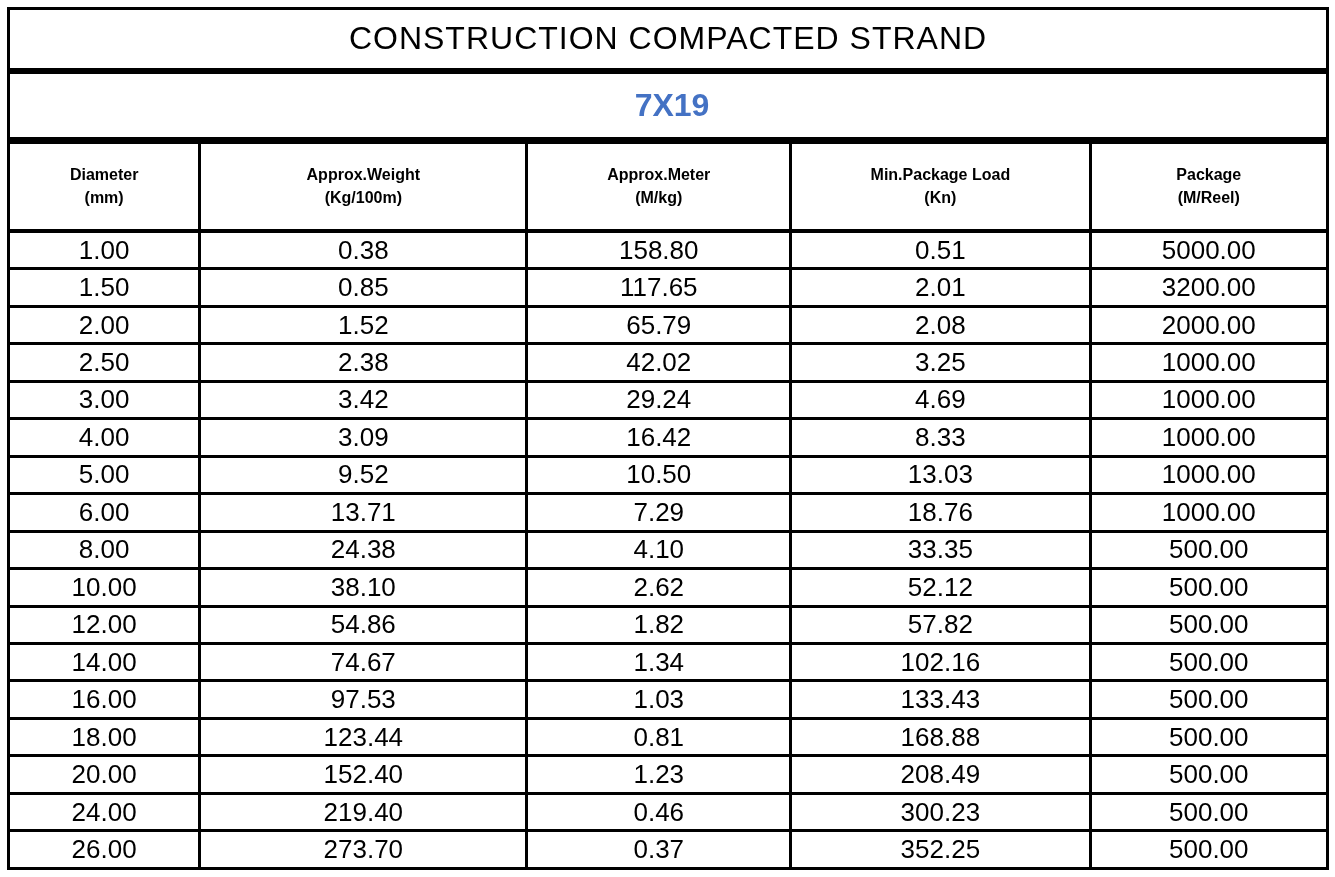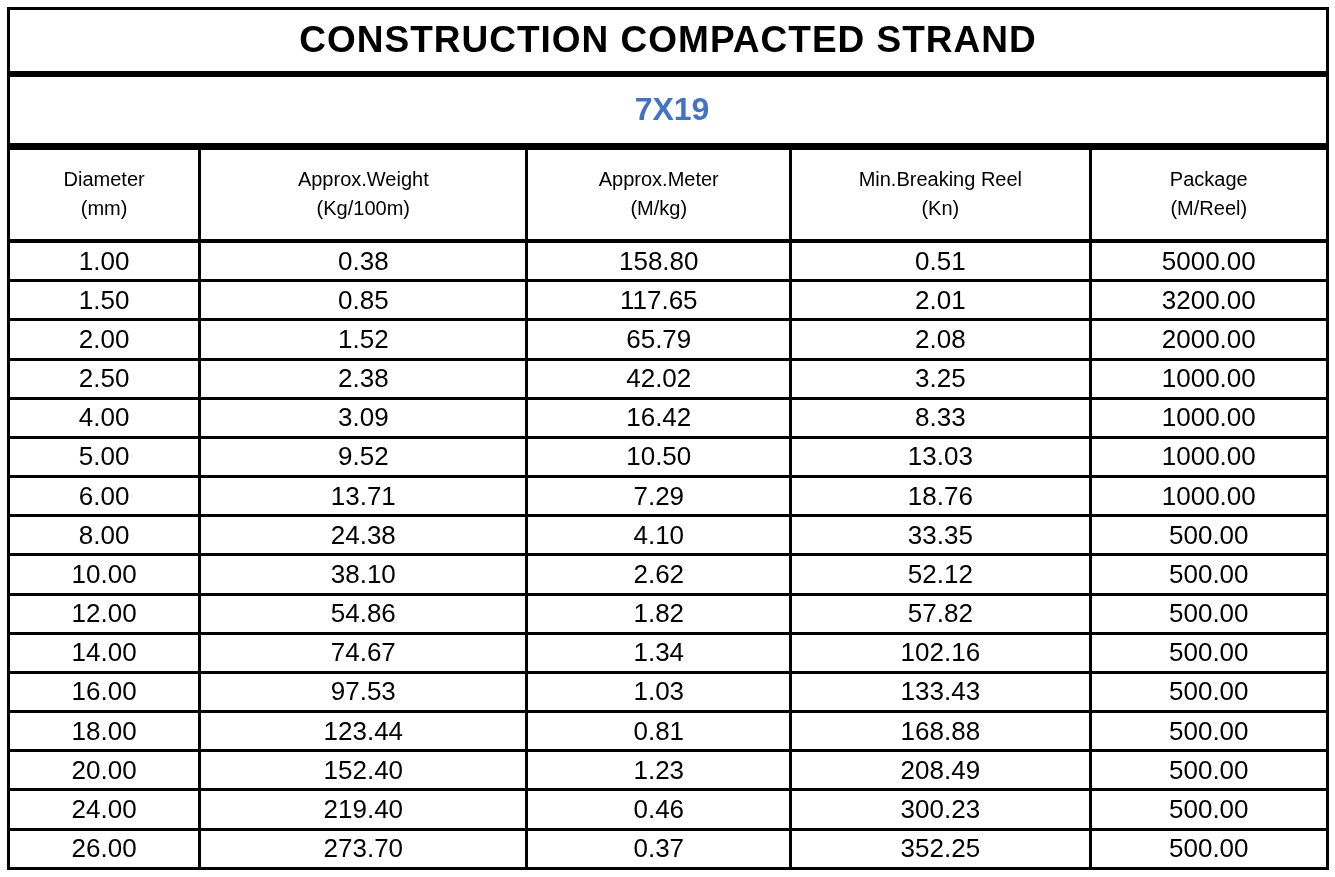--- a/index.html
+++ b/index.html
@@ -26,36 +26,36 @@
   table.spec td, table.spec th {
     border: 3px solid #000000;
     text-align: center;
     vertical-align: middle;
     padding: 0;
     background: #ffffff;
     overflow: hidden;
   }
   tr.title-row td {
     height: 57px;
-    font-size: 37px;
-    font-weight: 700;
+    font-size: 32px;
+    font-weight: 400;
     letter-spacing: 1px;
     border-bottom-width: 6px;
   }
   tr.subtitle-row td {
     height: 62px;
     font-size: 32px;
     font-weight: 700;
     border-bottom-width: 7px;
     padding-left: 8px;
   }
   tr.header-row th {
     height: 84px;
-    font-size: 20px;
-    font-weight: 400;
+    font-size: 16px;
+    font-weight: 700;
     line-height: 1.45;
     border-bottom-width: 4px;
     margin-left: 43px;
   }
   tr.data-row td {
     font-size: 26px;
     font-weight: 400;
     height: 34px;
   }
   .col-1 { width: 14.5%; }
@@ -90,21 +90,21 @@
         </th>
         <th>
           <span>Approx.Weight</span><br>
           <span>(Kg/100m)</span>
         </th>
         <th>
           <span>Approx.Meter</span><br>
           <span>(M/kg)</span>
         </th>
         <th>
-          <span>Min.Breaking Reel</span><br>
+          <span>Min.Package Load</span><br>
           <span>(Kn)</span>
         </th>
         <th>
           <span>Package</span><br>
           <span>(M/Reel)</span>
         </th>
       </tr>
 
     <tr class="data-row">
           <td>1.00</td>
@@ -128,20 +128,27 @@
           <td>2000.00</td>
         </tr>
         <tr class="data-row">
           <td>2.50</td>
           <td>2.38</td>
           <td>42.02</td>
           <td>3.25</td>
           <td>1000.00</td>
         </tr>
         <tr class="data-row">
+          <td>3.00</td>
+          <td>3.42</td>
+          <td>29.24</td>
+          <td>4.69</td>
+          <td>1000.00</td>
+        </tr>
+        <tr class="data-row">
           <td>4.00</td>
           <td>3.09</td>
           <td>16.42</td>
           <td>8.33</td>
           <td>1000.00</td>
         </tr>
         <tr class="data-row">
           <td>5.00</td>
           <td>9.52</td>
           <td>10.50</td>

